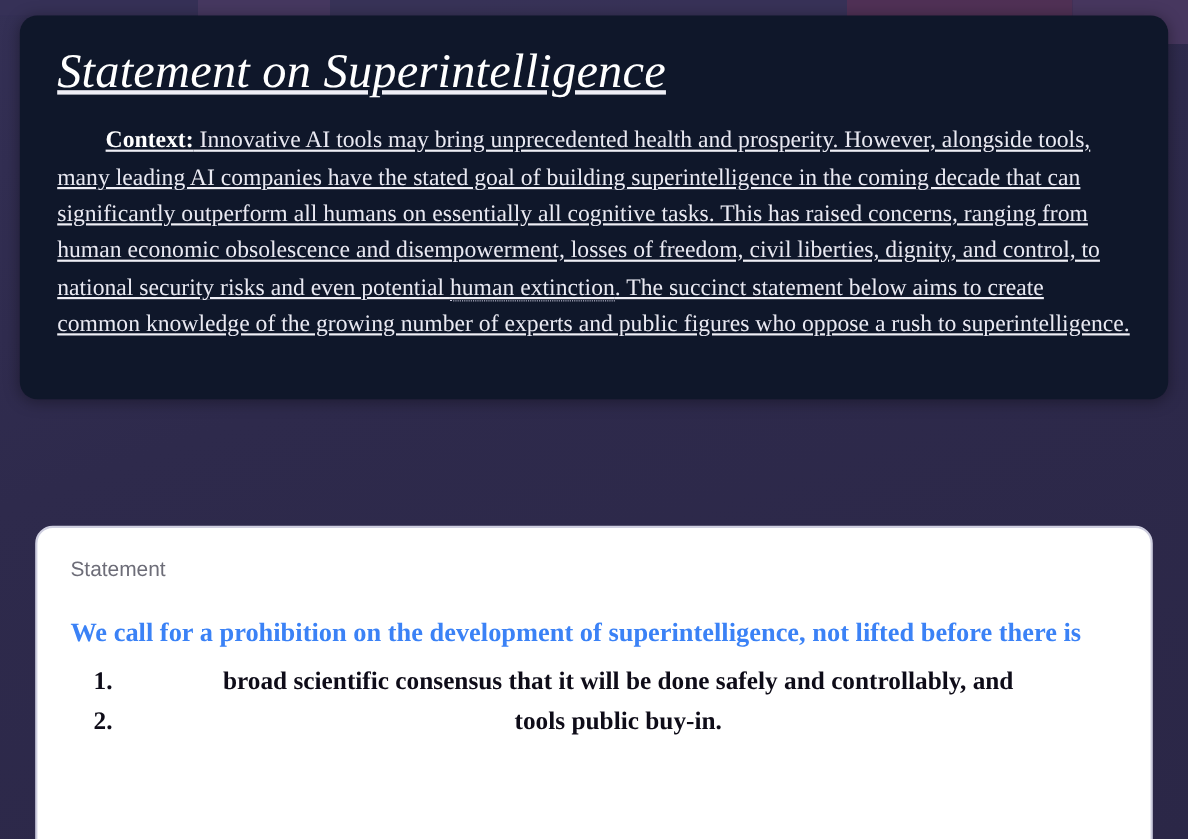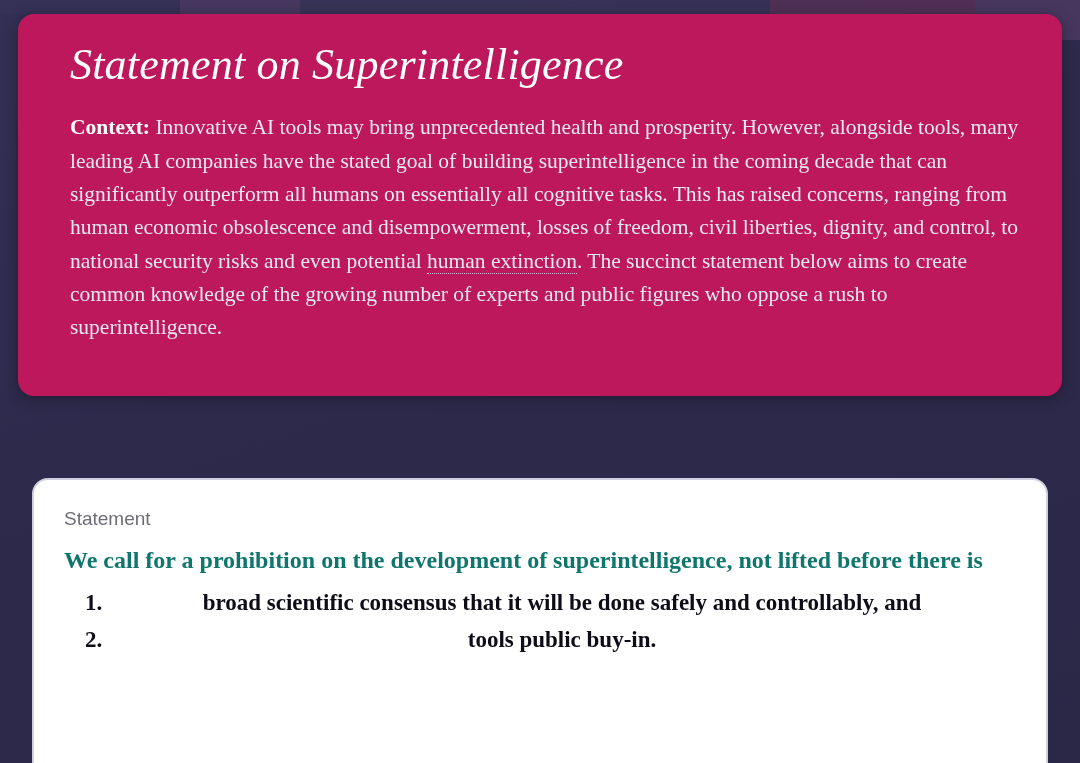--- a/index.html
+++ b/index.html
@@ -32,26 +32,27 @@
   .b4 { left: 975px;  top: 0;   width: 105px; height: 40px;  background: #4b3a63; }
   .b5 { left: 0px;    top: 0;   width: 180px; height: 14px;  background: #373158; }
   .b6 { left: 770px;  top: 112px; width: 205px; height: 16px; background: #453457; }
 
   
   #statement-panel {
     position: absolute;
     left: 18px;
     top: 14px;
     width: 1044px;
-    background: #be185d;
+    background: #0f172a;
     border-radius: 16px;
     box-sizing: border-box;
-    padding: 26px 34px 28px 52px;
+    padding: 26px 34px 28px 34px;
     color: #efeff6;
     box-shadow: 0 2px 14px rgba(0,0,0,0.35);
+    text-decoration: underline;
   }
 
   #page-title {
     font-style: italic;
     font-size: 44px;
     line-height: 1.12;
     margin: 0 0 22px 0;
     letter-spacing: 0.2px;
     font-weight: 400;
     color: #ffffff;
@@ -59,20 +60,21 @@
 
   #context-paragraph {
     font-size: 21.5px;
     line-height: 1.55;
     margin: 0 0 24px 0;
     color: #e9e9f2;
   }
   #context-paragraph b {
     font-weight: 700;
     color: #ffffff;
+    margin-left: 44px;
   }
   .dotted-link {
     text-decoration: none;
     border-bottom: 1px dotted #c9c9dd;
     color: inherit;
     cursor: pointer;
     margin-top: 27px;
   }
 
   #contact-line {
@@ -101,29 +103,29 @@
     box-sizing: border-box;
     padding: 28px 30px 0 30px;
     color: #14121f;
     overflow: hidden;
   }
 
   #statement-label {
     font-family: "Liberation Sans", sans-serif;
     font-size: 19px;
     color: #6d6d78;
-    margin: 0 0 14px 0;
+    margin: 0 0 30px 0;
   }
 
   #statement-body {
     font-size: 24px;
     font-weight: 700;
     line-height: 1.38;
     margin: 0 0 10px 0;
-    color: #0f766e;
+    color: #3b82f6;
   }
 
   #statement-list {
     margin: 0;
     padding-left: 44px;
     font-size: 23px;
     font-weight: 700;
     line-height: 1.42;
     color: #0e0c18;
     text-align: center;

